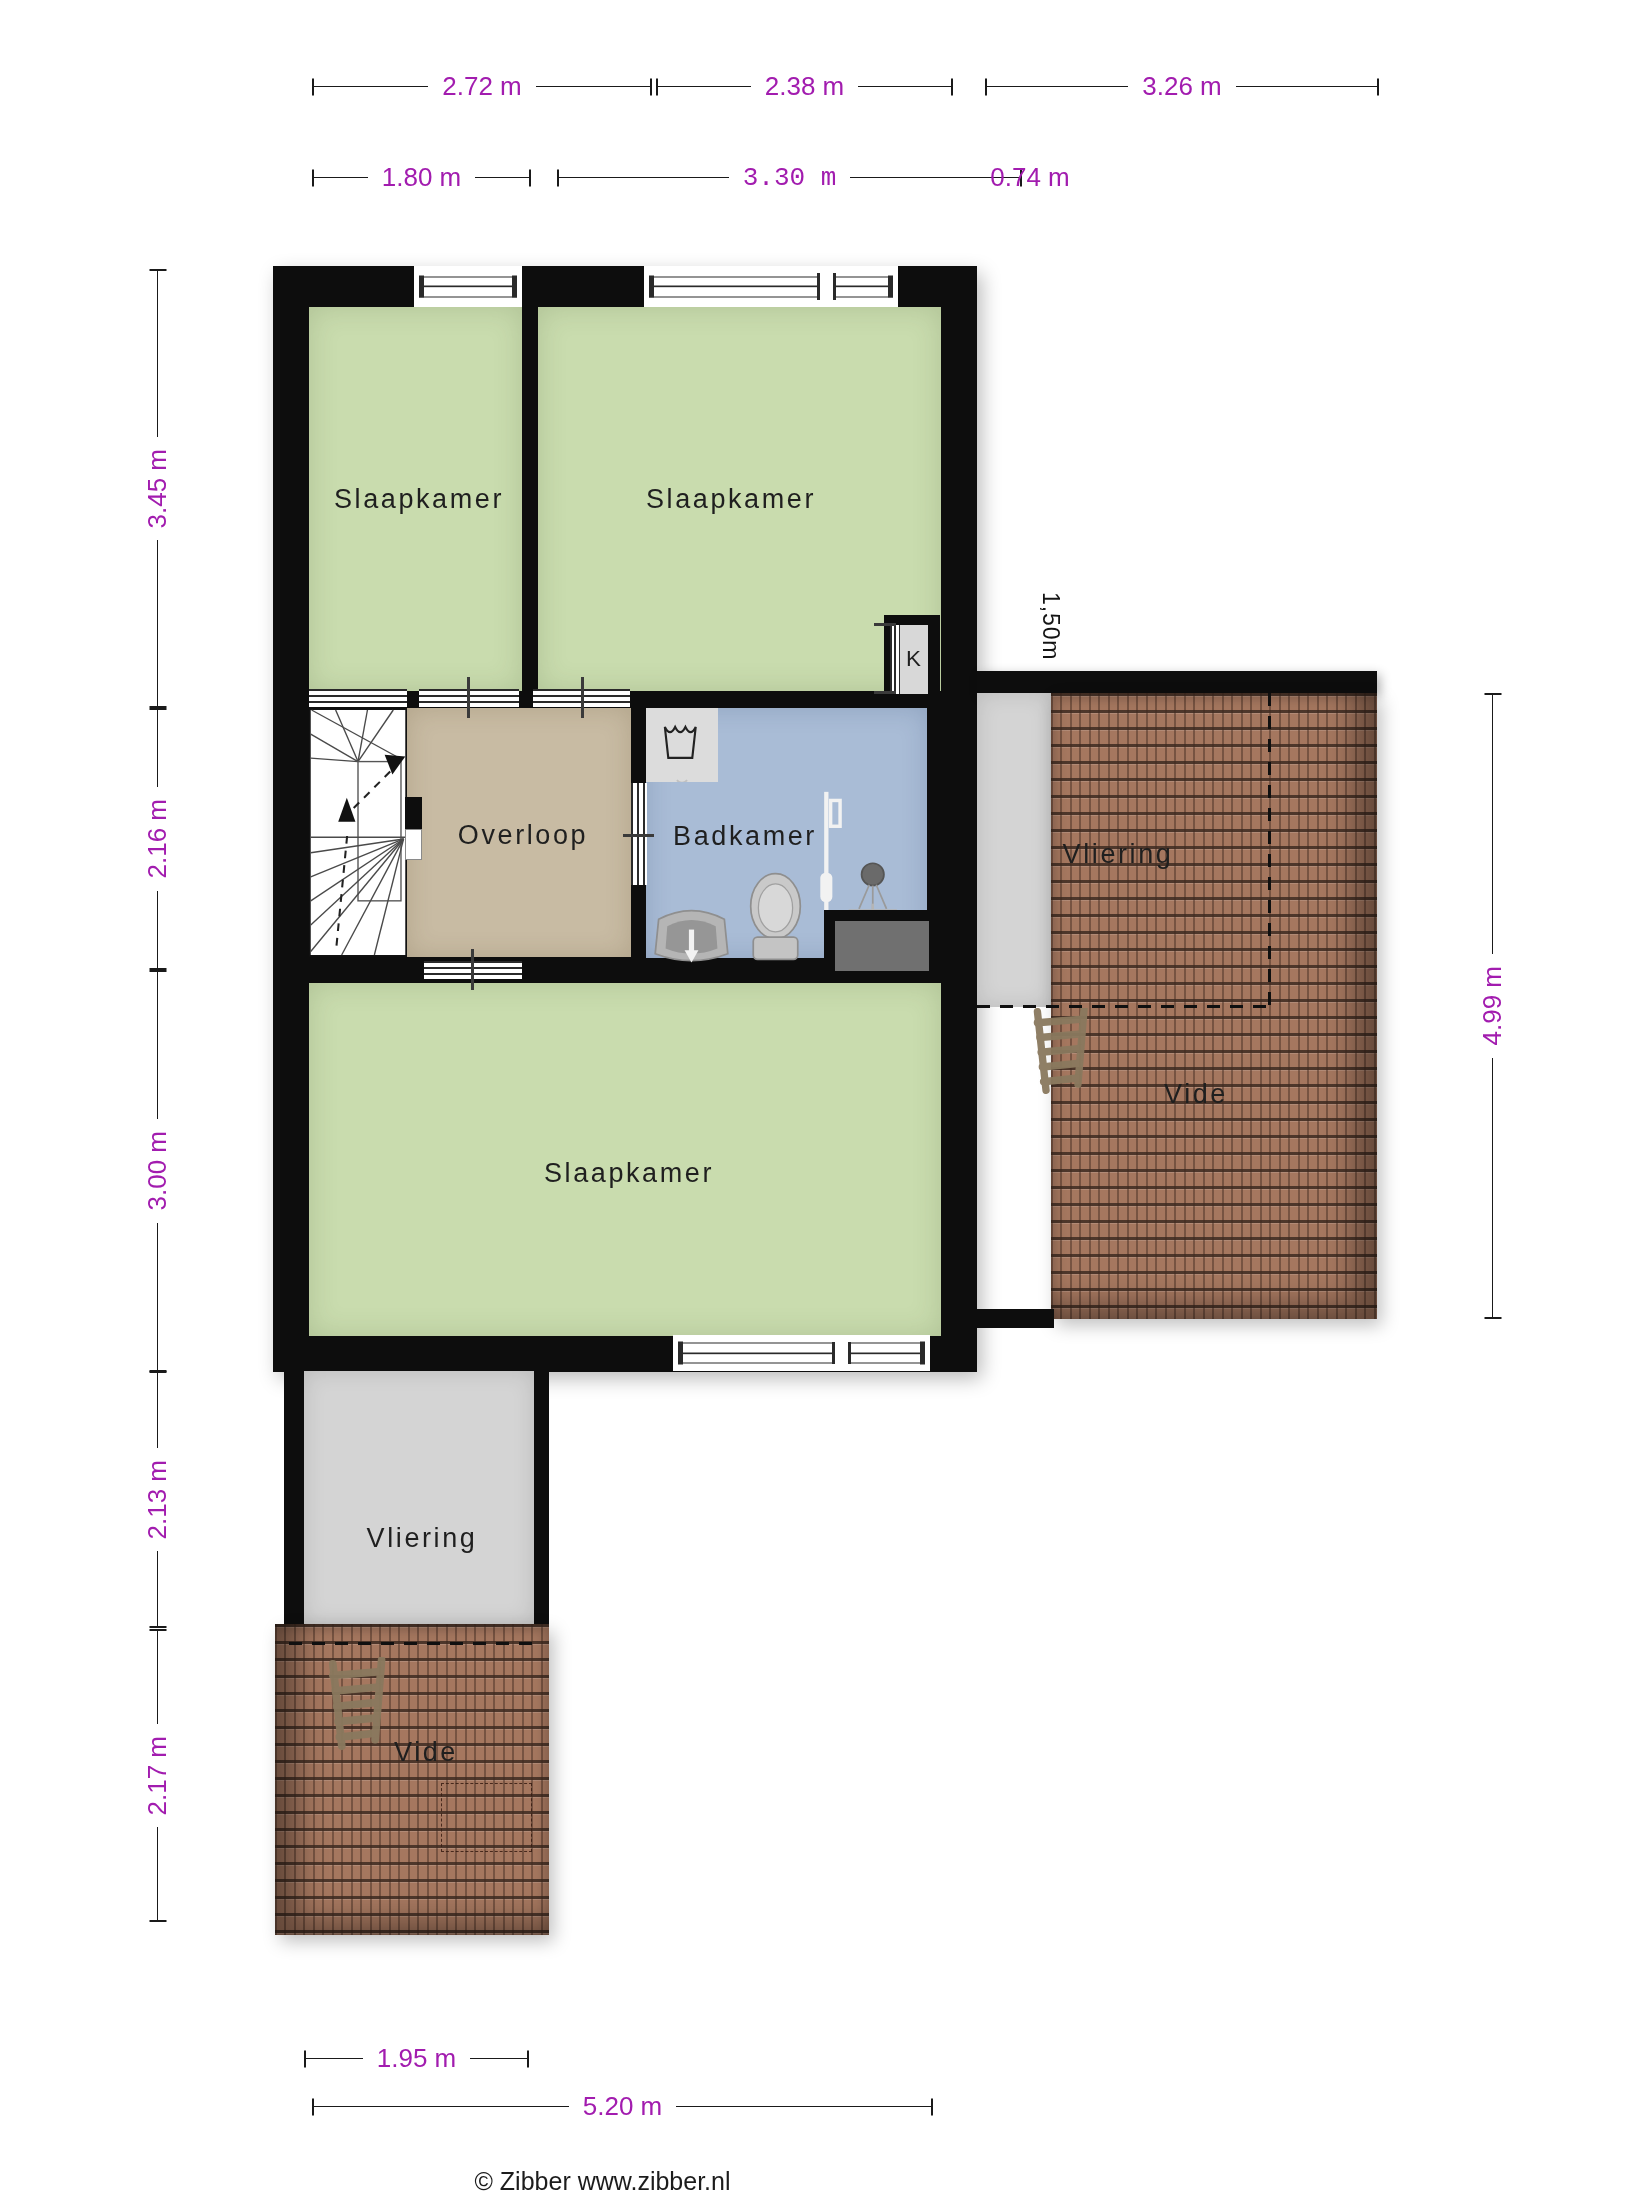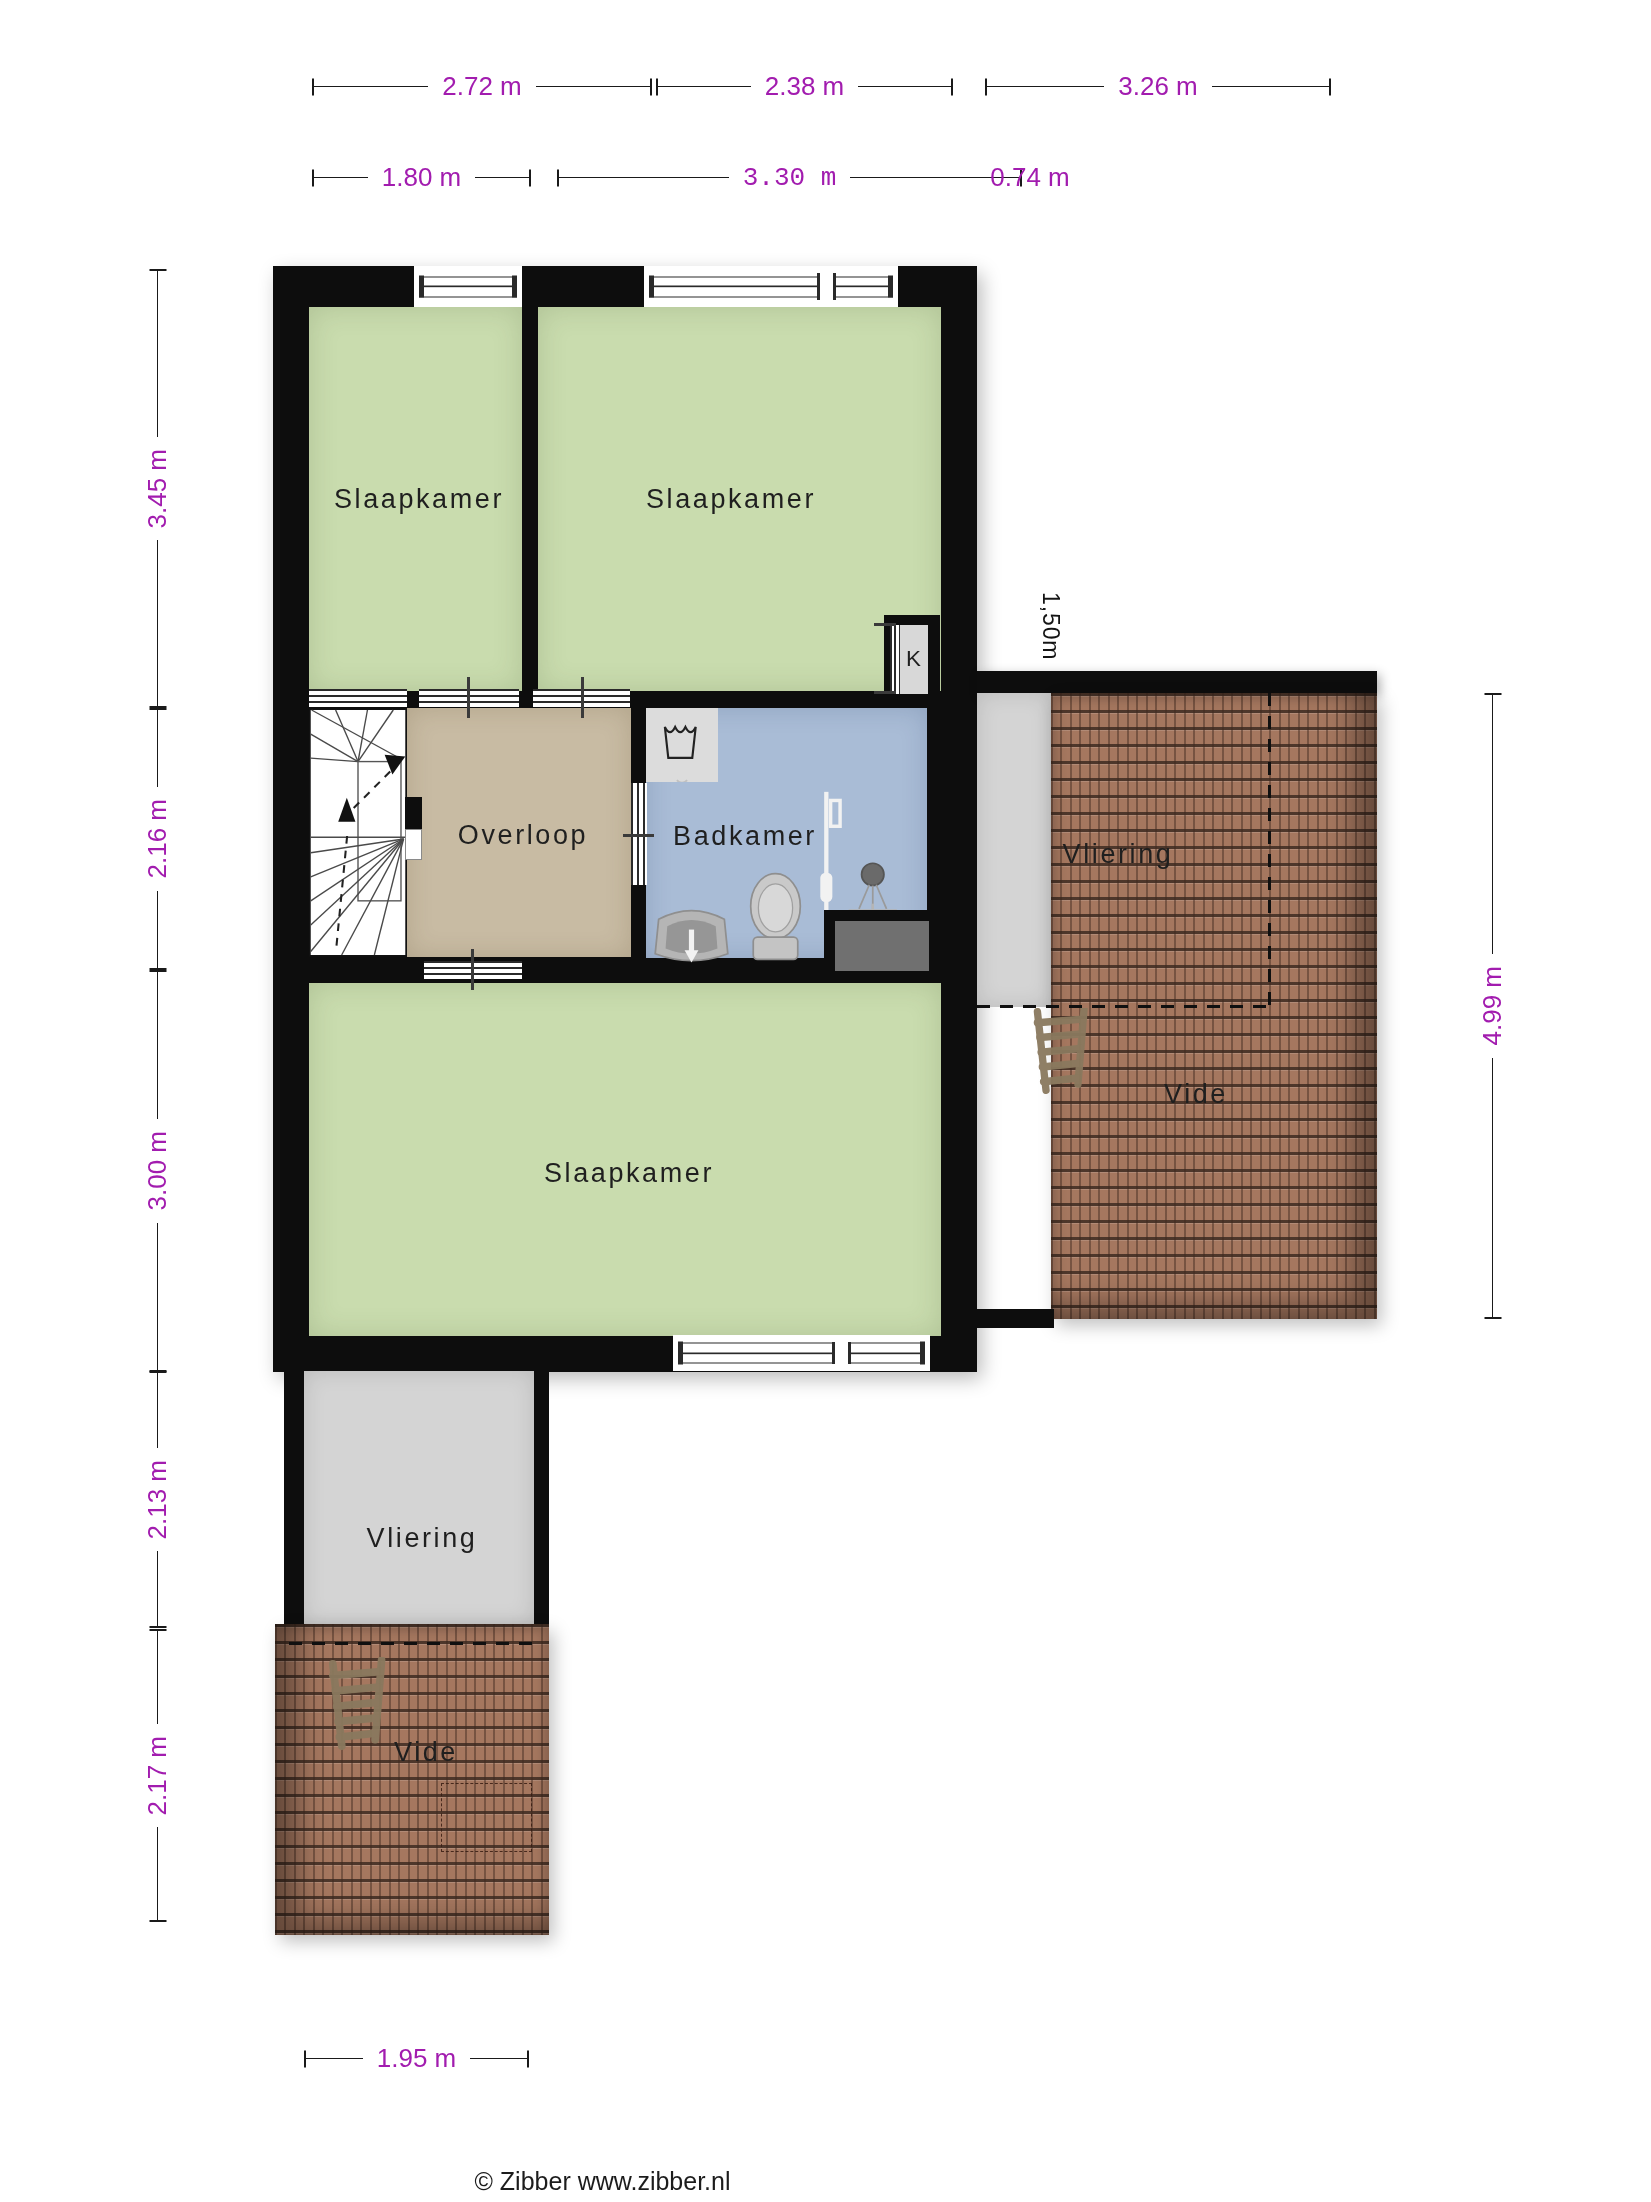--- a/index.html
+++ b/index.html
@@ -76,21 +76,21 @@
   <div class="dim dim-h" style="left:312px;top:71px;width:340px;">
     <span class="dline"></span>
       <span class="dlbl">2.72 m</span>
       <span class="dline"></span>
   </div>
   <div class="dim dim-h" style="left:656px;top:71px;width:297px;">
     <span class="dline"></span>
       <span class="dlbl">2.38 m</span>
       <span class="dline"></span>
   </div>
-  <div class="dim dim-h" style="left:985px;top:71px;width:346px;">
+  <div class="dim dim-h" style="left:985px;top:71px;width:394px;">
     <span class="dline"></span>
       <span class="dlbl">3.26 m</span>
       <span class="dline"></span>
   </div>
   <div class="dim dim-h" style="left:312px;top:162px;width:219px;">
     <span class="dline"></span>
       <span class="dlbl">1.80 m</span>
       <span class="dline"></span>
   </div>
   <div class="dim dim-h" style="left:557px;top:162px;width:465px;font-family:Liberation Mono, monospace;">
@@ -132,20 +132,25 @@
 
   <div class="dim dim-v" style="left:1477px;top:693px;height:626px;">
     <span class="dline"></span>
       <span class="dlbl">4.99 m</span>
       <span class="dline"></span>
   </div>
 
   <div class="dim dim-h" style="left:304px;top:2043px;width:225px;">
     <span class="dline"></span>
       <span class="dlbl">1.95 m</span>
+      <span class="dline"></span>
+  </div>
+  <div class="dim dim-h" style="left:312px;top:2091px;width:621px;">
+    <span class="dline"></span>
+      <span class="dlbl">5.20 m</span>
       <span class="dline"></span>
   </div>
 
   <div class="annot-v" style="left:1037px;top:592px;">1,50m</div>
 
   <div class="abs main-base"></div>
 
   <div class="room room-green" style="left:309px;top:307px;width:213px;height:384px;"></div>
   <div class="room room-green" style="left:538px;top:307px;width:403px;height:384px;"></div>
   <div class="room room-tan" style="left:407px;top:708px;width:224px;height:249px;"></div>

